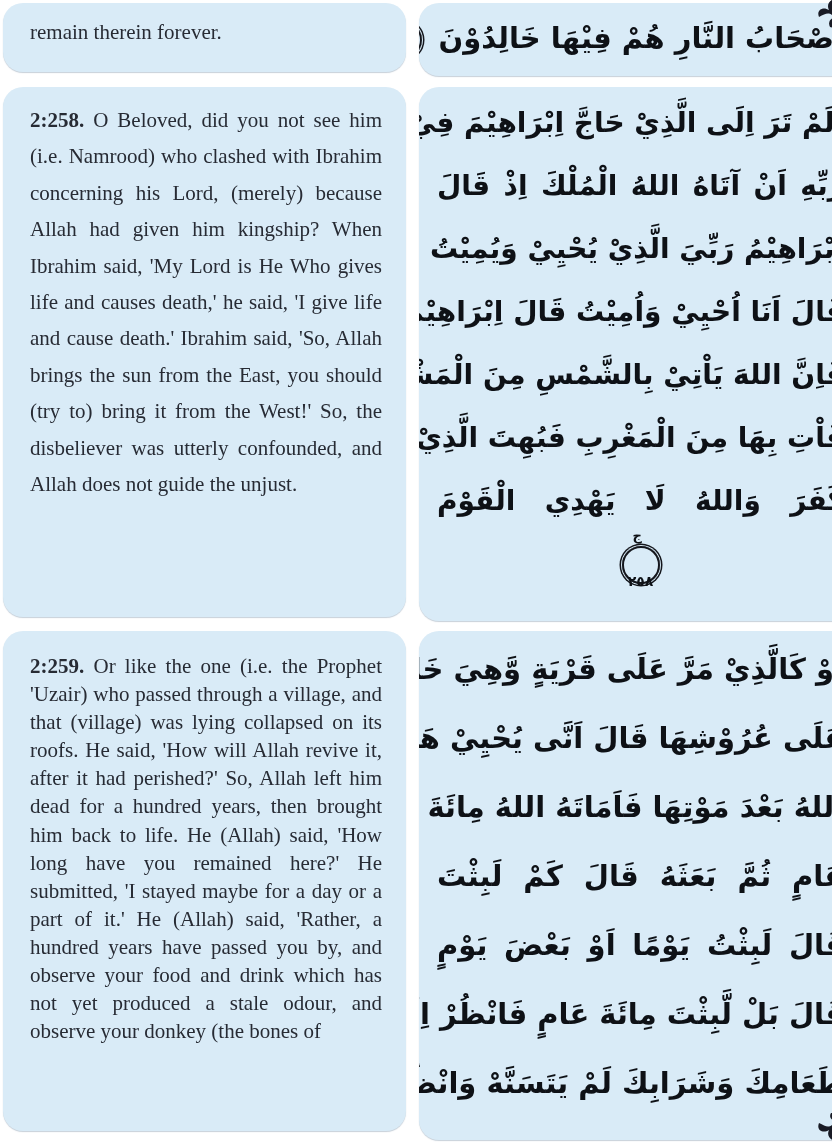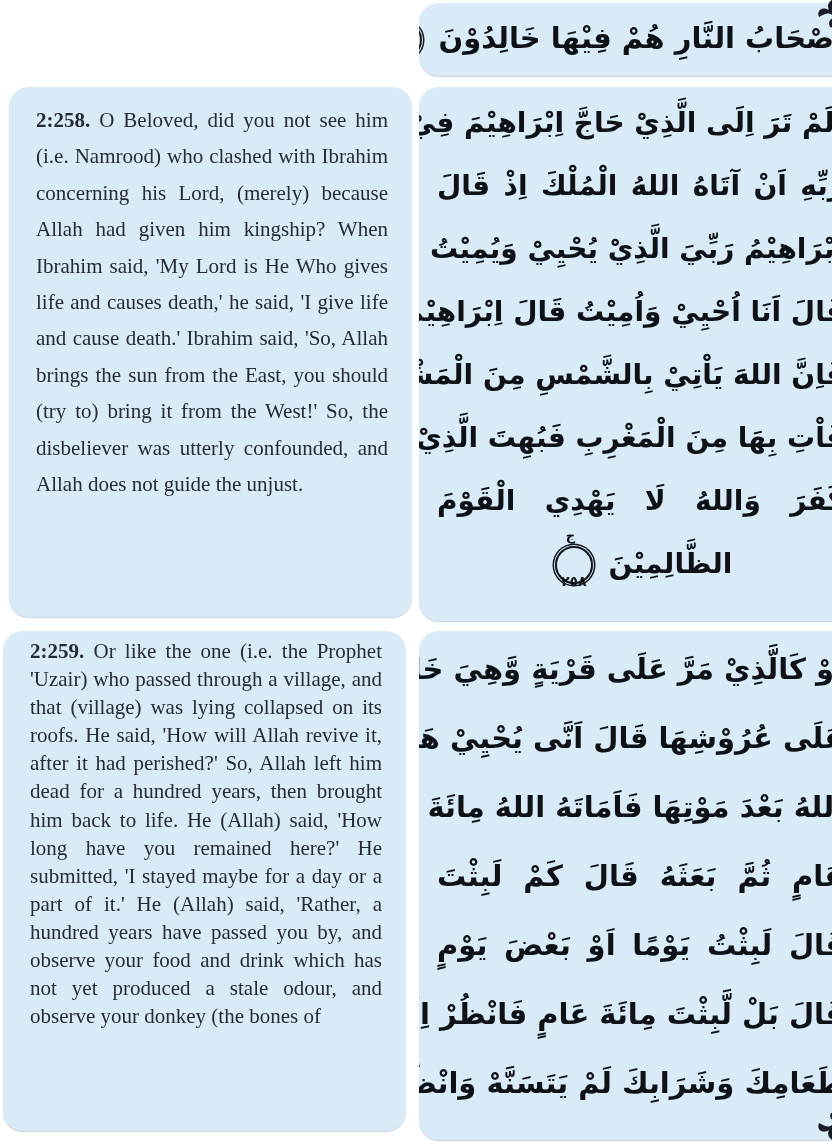--- a/index.html
+++ b/index.html
@@ -15,35 +15,35 @@
   .panel{
     position:absolute;
     background:#d9ebf7;
     border-radius:20px;
     overflow:hidden;
     box-shadow:0 1px 1px rgba(130,150,170,0.45);
   }
   
   .p-r1l{left:3px;top:3px;width:403px;height:69px;}
   .p-r1r{left:419px;top:3px;width:407px;height:69px;}
-  .p-r2l{left:9px;top:87px;width:403px;height:530px;}
+  .p-r2l{left:3px;top:87px;width:403px;height:530px;}
   .p-r2r{left:419px;top:87px;width:407px;height:530px;}
   .p-r3l{left:3px;top:631px;width:403px;height:500px;}
   .p-r3r{left:419px;top:631px;width:407px;height:505px;}
 
   
   .en{
     color:#272b34;
     font-size:21px;
     text-align:justify;
     padding:15px 24px 0 27px;
   }
   .p-r1l .en{padding-top:17px;text-align:left;}
   .p-r2l .en{line-height:36.4px;}
-  .p-r3l .en{line-height:28.1px;padding-top:6px;}
+  .p-r3l .en{line-height:28.1px;padding-top:21px;}
   .en b{font-weight:bold;}
 
   
   .ar{
     direction:rtl;
     color:#0e1116;
     font-family:"DejaVu Sans", sans-serif;
     font-weight:700;
     padding:4px 18px 0 18px;
   }
@@ -81,20 +81,23 @@
   
   .ornament{position:absolute;color:#191b25;}
   .orn-tr{right:-6px;top:-2px;}
   .orn-br{right:-7px;bottom:-4px;}
 </style>
 </head>
 <body>
 
 <div class="page">
 
+  <div class="panel p-r1l">
+    <div class="en">remain therein forever.</div>
+  </div>
 
   <div class="panel p-r1r ar">
     <div class="aline">
       <span>اَصْحَابُ النَّارِ هُمْ فِيْهَا خَالِدُوْنَ</span>
       <span class="ayah-marker">
         
         
       </span>
     </div>
   </div>
@@ -108,21 +111,20 @@
 
   <div class="panel p-r2r ar">
     <div class="aline">اَلَمْ تَرَ اِلَى الَّذِيْ حَاجَّ اِبْرَاهِيْمَ فِيْ</div>
     <div class="aline">رَبِّهِ اَنْ آتَاهُ اللهُ الْمُلْكَ اِذْ قَالَ</div>
     <div class="aline">اِبْرَاهِيْمُ رَبِّيَ الَّذِيْ يُحْيِيْ وَيُمِيْتُ</div>
     <div class="aline">قَالَ اَنَا اُحْيِيْ وَاُمِيْتُ قَالَ اِبْرَاهِيْمُ</div>
     <div class="aline">فَاِنَّ اللهَ يَاْتِيْ بِالشَّمْسِ مِنَ الْمَشْرِقِ</div>
     <div class="aline">فَاْتِ بِهَا مِنَ الْمَغْرِبِ فَبُهِتَ الَّذِيْ</div>
     <div class="aline">كَفَرَ وَاللهُ لَا يَهْدِي الْقَوْمَ</div>
     <div class="aline lastline">
-      <span>الظَّالِمِيْنَ</span>
       <span class="ayah-marker">
         <span class="num">٢٥٨</span>
         <span class="topmark">ج</span>
       </span>
     </div>
   </div>
 
   <div class="panel p-r3l">
     <div class="en">
       <b>2:259.</b>

